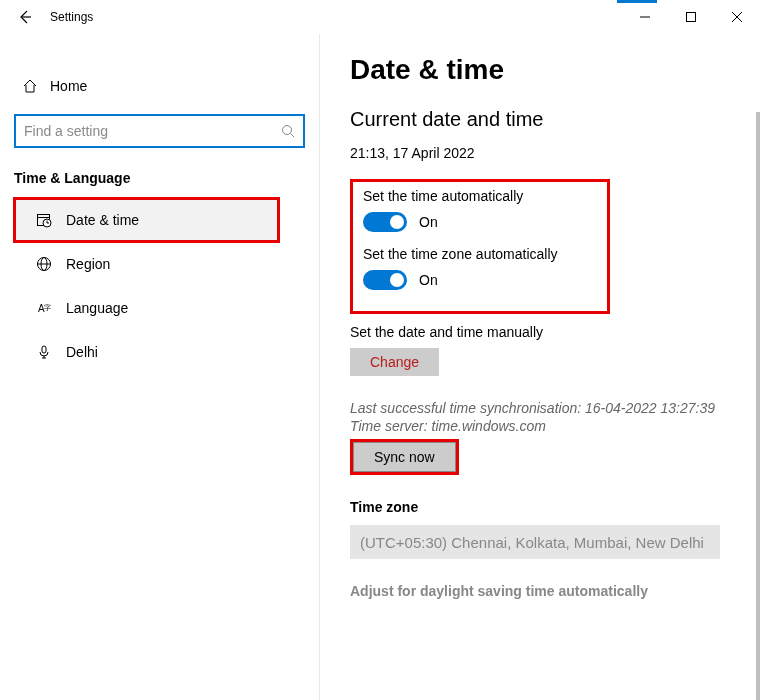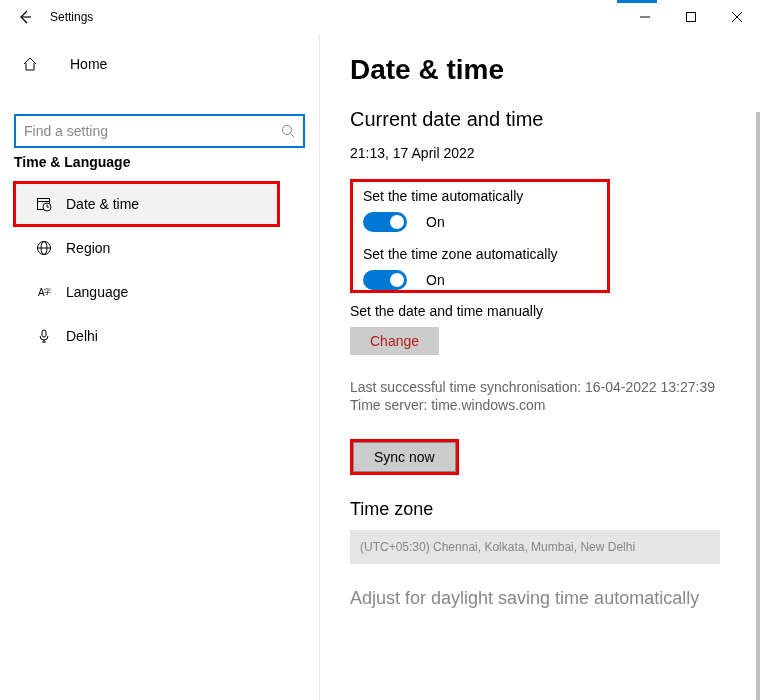--- a/index.html
+++ b/index.html
@@ -5,52 +5,52 @@
     * { box-sizing: border-box; margin: 0; padding: 0; font-family: "Segoe UI", sans-serif; }
     body { width: 760px; height: 700px; background: #fff; overflow: hidden; position: relative; }
     .titlebar { height: 34px; display: flex; align-items: center; position: relative; text-align: center; }
     .back-btn { width: 50px; height: 34px; display: flex; align-items: center; justify-content: center; cursor: pointer; }
     .title-text { font-size: 12px; color: #000; }
     .win-controls { position: absolute; right: 0; top: 0; display: flex; }
     .win-btn { width: 46px; height: 34px; display: flex; align-items: center; justify-content: center; cursor: pointer; }
     .blue-tab { position: absolute; top: 0; right: 103px; width: 40px; height: 3px; background: #0078d4; }
     .layout { display: flex; height: calc(700px - 34px); }
     .sidebar { width: 320px; background: #fff; border-right: 1px solid #e8e8e8; padding-top: 22px; }
-    .home-row { display: flex; align-items: flex-start; padding: 0 22px; height: 38px; cursor: pointer; gap: 20px; }
+    .home-row { display: flex; align-items: flex-end; padding: 0 22px; height: 38px; cursor: pointer; }
     .home-row .icon-slot { width: 28px; display: flex; align-items: center; }
     .home-row span { font-size: 14px; color: #000; }
     .search-wrap { margin: 20px 14px 0 14px; border: 2px solid #0078d4; height: 34px; display: flex; align-items: center; padding: 0 8px; }
     .search-wrap input { border: none; outline: none; flex: 1; font-size: 14px; color: #666; background: transparent; }
     .search-wrap input::placeholder { color: #8a8a8a; }
-    .category-hdr { padding: 6px 22px 12px 14px; font-size: 14px; font-weight: 600; color: #000; }
+    .category-hdr { padding: 22px 22px 12px 14px; font-size: 14px; font-weight: 600; color: #000; }
     .nav-item { display: flex; align-items: center; height: 44px; padding: 0 14px 0 22px; cursor: pointer; margin-left: 14px; margin-right: 40px; }
     .nav-item .icon-slot { width: 30px; display: flex; align-items: center; }
     .nav-item span { font-size: 14px; color: #000; }
     .nav-active { outline: 3px solid #e60000; outline-offset: -2px; background: #f2f2f2; }
     .content { flex: 1; padding: 20px 0 0 30px; position: relative; overflow-y: auto; }
     .content h1 { font-size: 28px; font-weight: 600; margin-bottom: 22px; }
     .content h2 { font-size: 20px; font-weight: 400; margin-bottom: 14px; }
     .dt-display { font-size: 14px; margin-bottom: 18px; }
-    .red-box { border: 3px solid #e60000; padding: 6px 10px 0 10px; width: 260px; margin-bottom: 10px; }
+    .red-box { border: 3px solid #e60000; padding: 6px 10px 21px 10px; width: 260px; margin-bottom: 10px; }
     .setting-label { font-size: 14px; margin-bottom: 8px; }
-    .toggle-row { display: flex; align-items: center; gap: 19px; margin-bottom: 14px; }
+    .toggle-row { display: flex; align-items: center; gap: 12px; margin-bottom: 14px; }
     .toggle { width: 44px; height: 20px; border-radius: 10px; position: relative; cursor: pointer; }
     .toggle.on { background: #0078d4; }
     .toggle.off { background: #fff; border: 1px solid #888; }
     .toggle.on .knob { position: absolute; right: 3px; top: 3px; width: 14px; height: 14px; background: #fff; border-radius: 50%; }
     .toggle.off .knob { position: absolute; left: 3px; top: 2px; width: 14px; height: 14px; background: #000; border-radius: 50%; }
     .toggle-row .state { font-size: 14px; }
     .btn-gray { display: inline-block; padding: 6px 20px; background: #ccc; font-size: 14px; margin-bottom: 0; }
     .btn-gray.disabled { color: #b91c1c; }
     .btn-gray.enabled { color: #000; cursor: pointer; border: 1px solid #888; }
     .btn-highlight { border: 3px solid #e60000; display: inline-block; }
     .section-block { margin-top: 24px; }
-    .muted-line { font-size: 14px; color: #666; margin-bottom: 2px; }
-    .subhdr { font-size: 18px; margin-bottom: 10px; font-weight: 400; }
-    .tz-select { width: 370px; height: 34px; background: #e5e5e5; color: #888; font-size: 12px; display: flex; align-items: center; padding: 0 10px; }
+    .muted-line { font-size: 14px; color: #666; margin-bottom: 2px; font-style: italic; }
+    .subhdr { font-size: 14px; margin-bottom: 10px; font-weight: 700; }
+    .tz-select { width: 370px; height: 34px; background: #e5e5e5; color: #888; font-size: 15px; display: flex; align-items: center; padding: 0 10px; }
     .scrollbar-stub { position: absolute; right: 0; top: 78px; bottom: 0; width: 4px; background: #c0c0c0; }
     svg { display: block; }
   </style>
 </head>
 <body>
 
 <div class="titlebar">
   <div class="blue-tab"></div>
   <div class="back-btn">
     <svg width="18" height="18" viewBox="0 0 18 18">
@@ -164,21 +164,21 @@
           </div>
         <span class="state">On</span>
       </div>
     </div>
 
     <div class="setting-label" style="margin-top:6px">Set the date and time manually</div>
     <div class="btn-gray disabled">Change</div>
 
     <div class="section-block">
       <div class="muted-line">Last successful time synchronisation: 16-04-2022 13:27:39</div>
-      <div class="muted-line" style="margin-bottom:26px">Time server: time.windows.com</div>
+      <div class="muted-line" style="margin-bottom:5px">Time server: time.windows.com</div>
       <div class="btn-highlight">
         <div class="btn-gray enabled">Sync now</div>
       </div>
     </div>
 
     <div class="section-block">
       <div class="subhdr">Time zone</div>
       <div class="tz-select">
         <span>(UTC+05:30) Chennai, Kolkata, Mumbai, New Delhi</span>
       </div>

